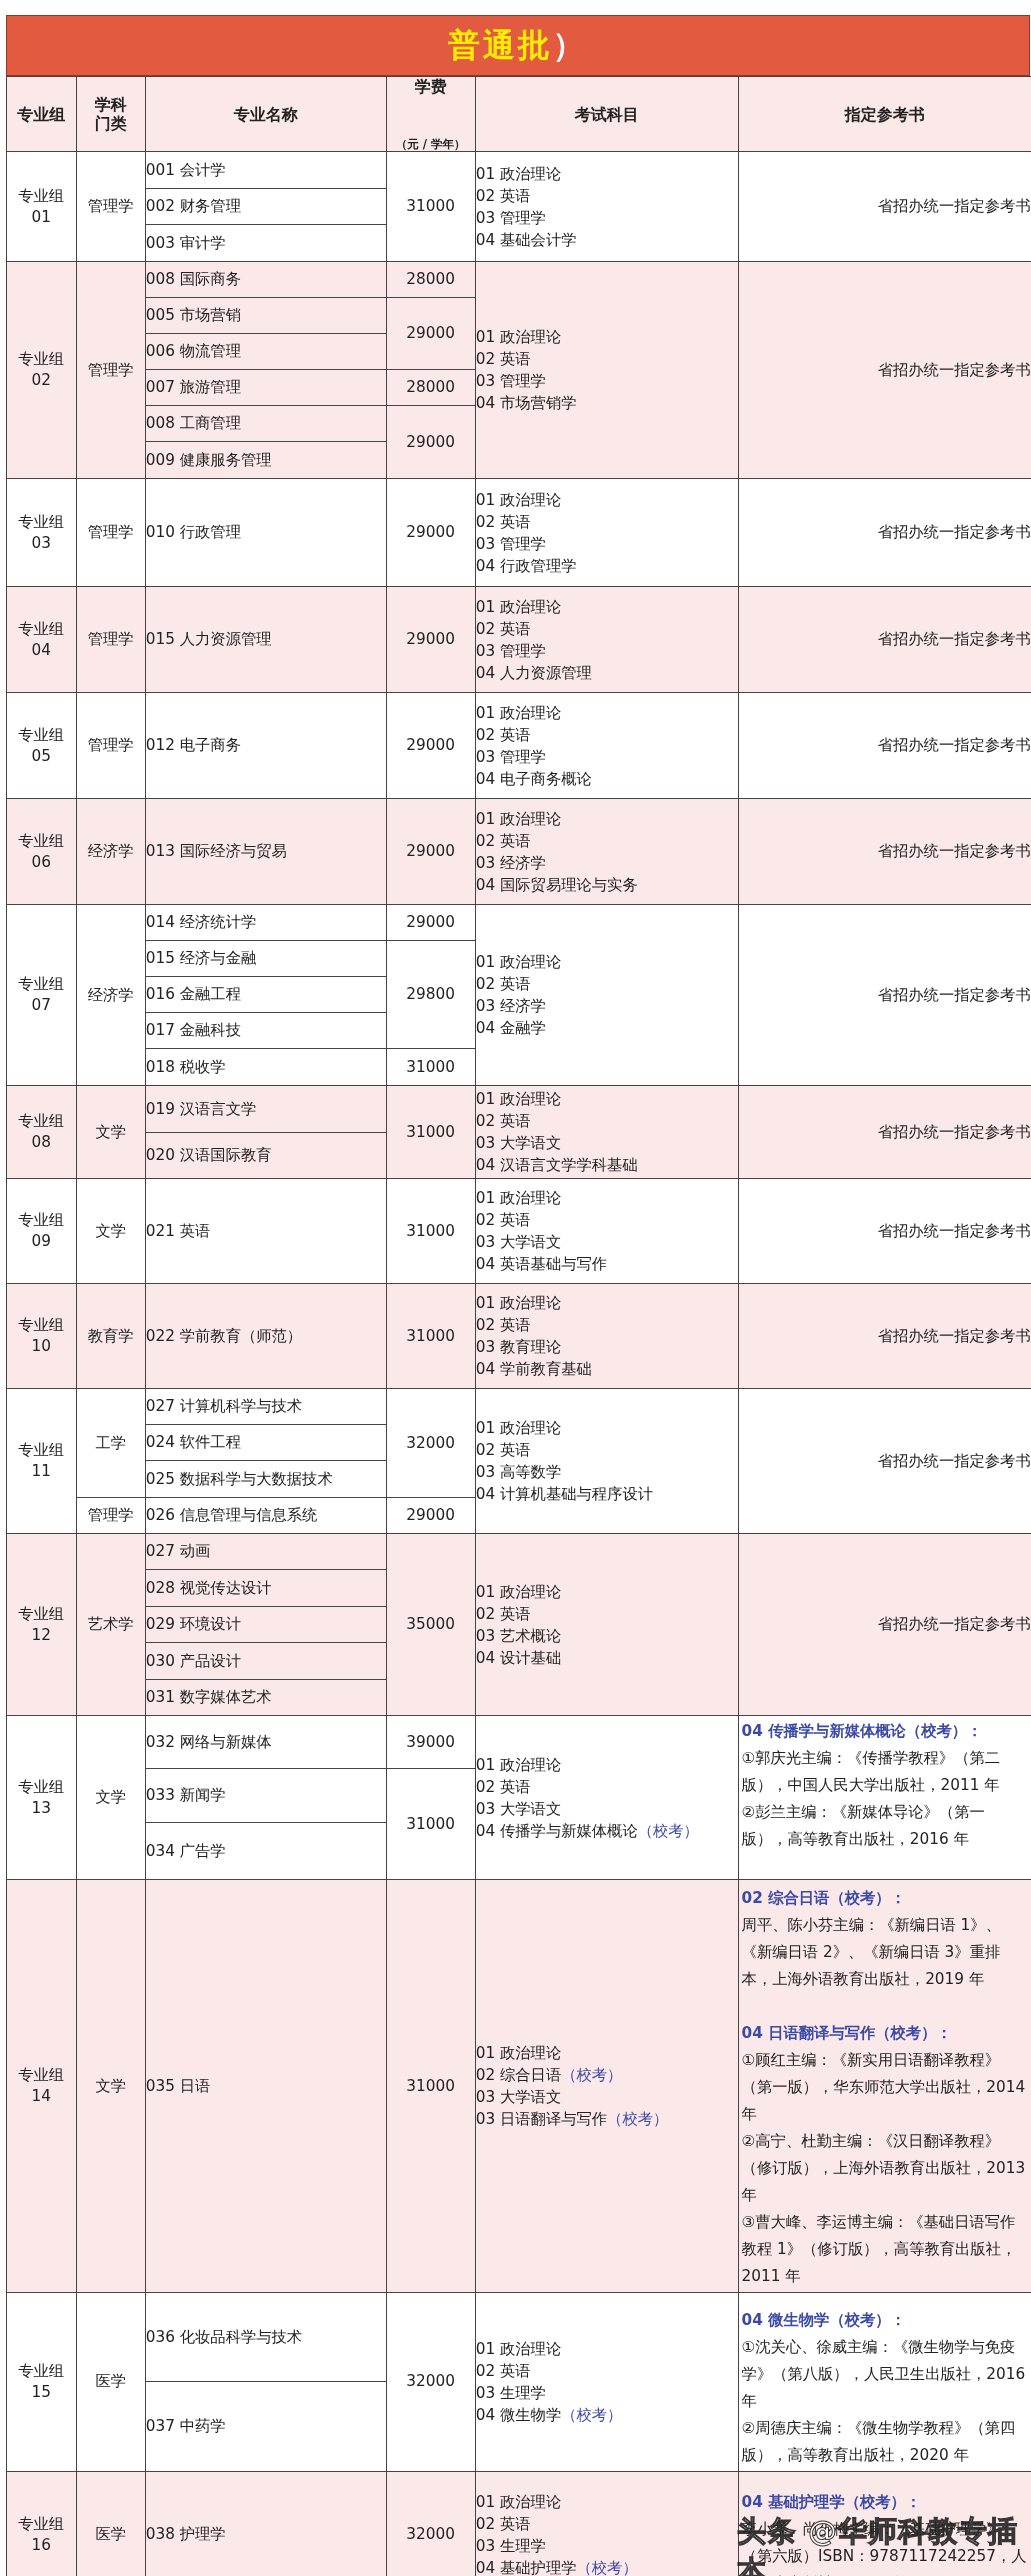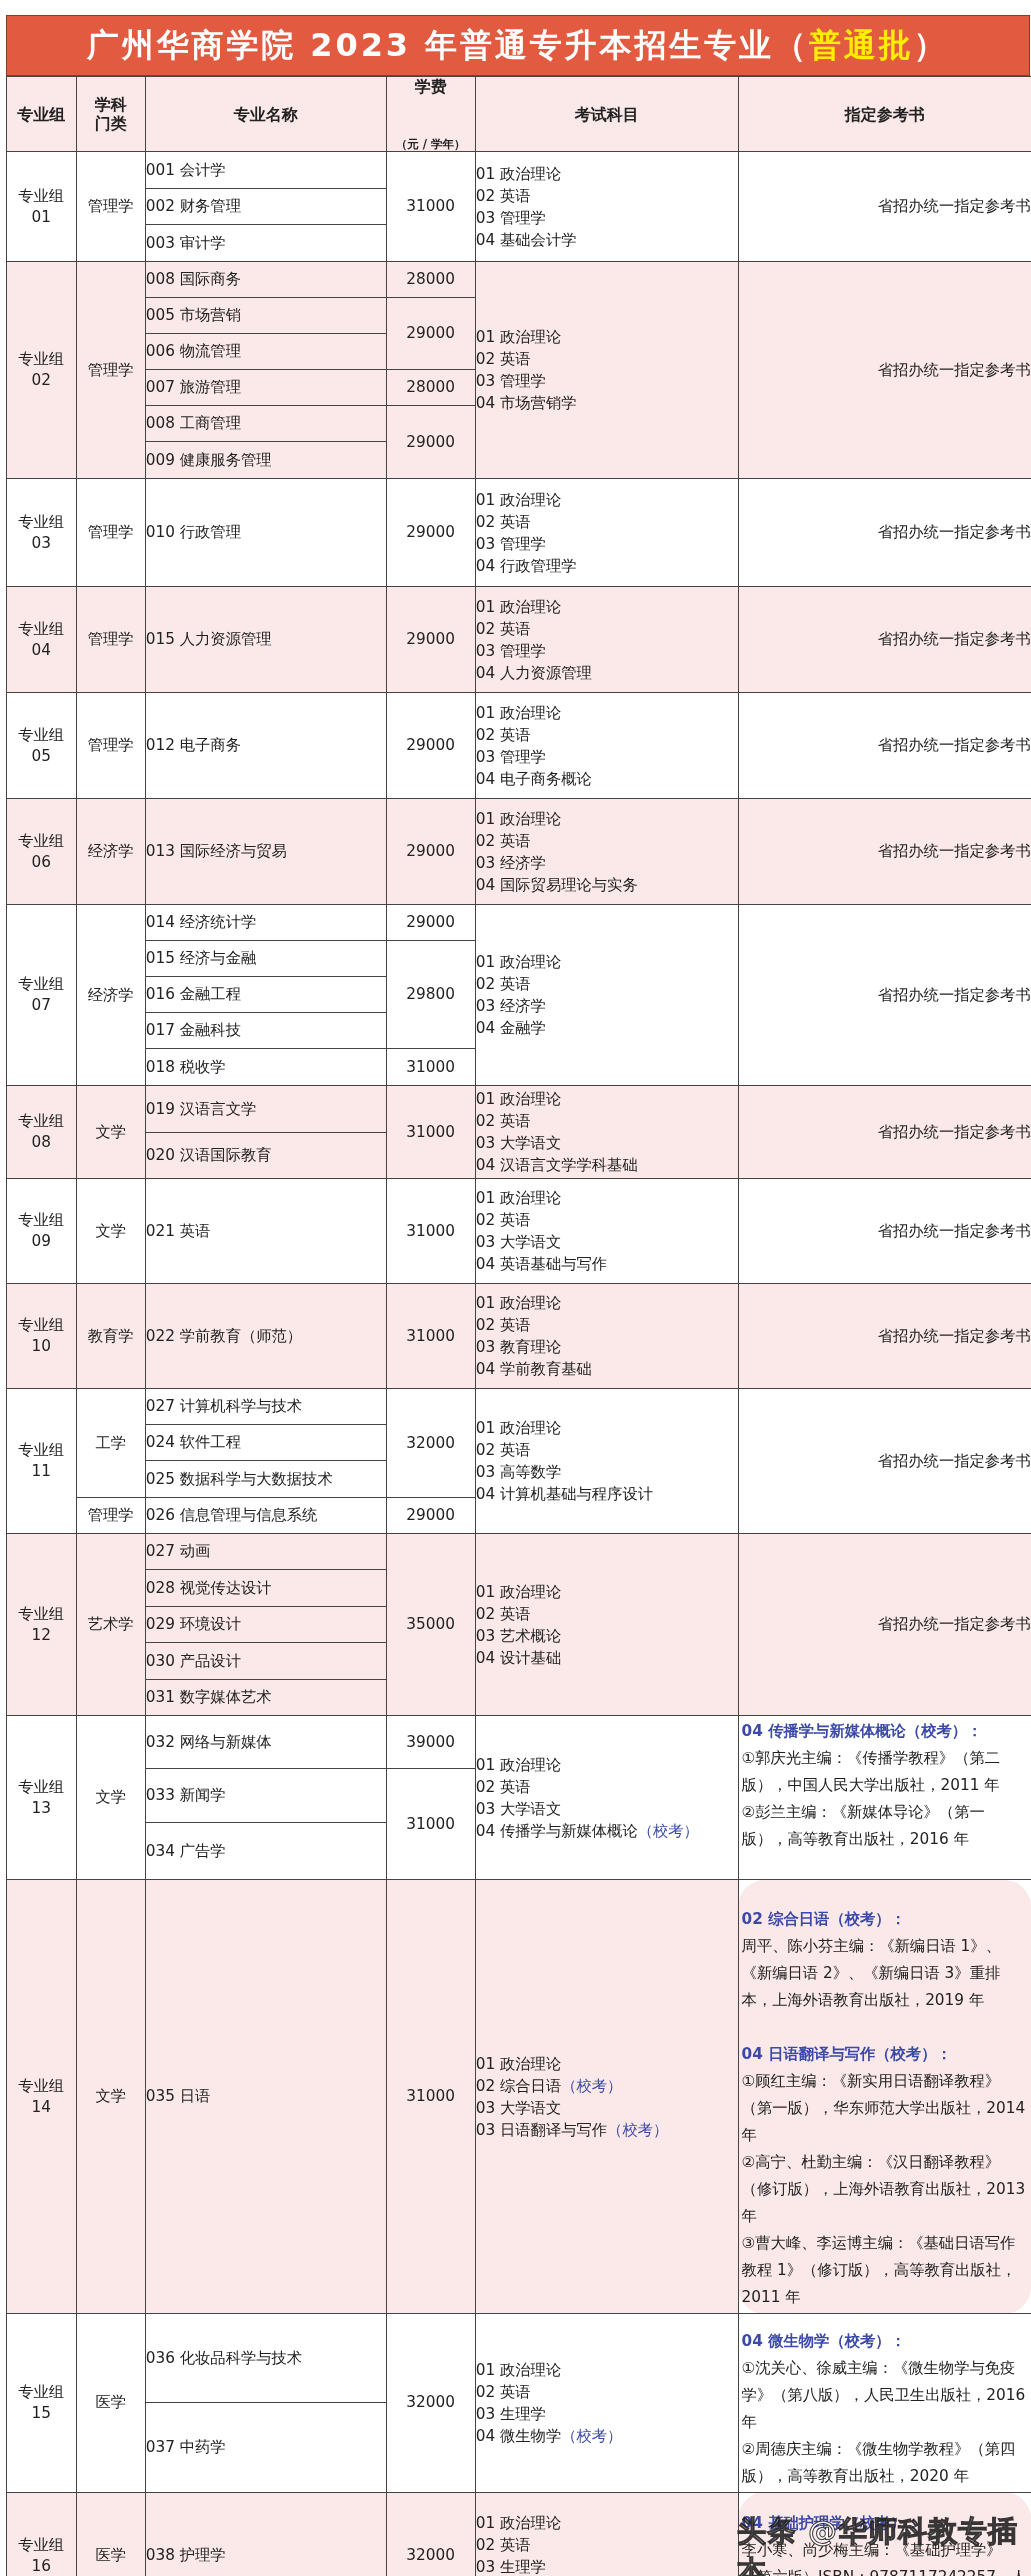--- a/index.html
+++ b/index.html
@@ -13,34 +13,33 @@
   table.grid { position:absolute; left:5.7px; top:76px; border-collapse:collapse;
                table-layout:fixed; width:1024px; }
   table.grid td, table.grid th { border:1.4px solid #444; padding:0; font-size:15.3px;
                vertical-align:middle; box-sizing:border-box; }
   table.grid th { background:#fbe8e8; font-weight:bold; font-size:16px; line-height:19px; height:47px; text-align:center; }
   th .sub { font-size:11.5px; font-weight:bold; display:block; line-height:13.4px;margin-top:42px; }
   td.c-group, td.c-cat, td.c-fee { text-align:center; line-height:21px; }
   td.c-major { padding-left:9.6px; white-space:nowrap; }
   td.c-subj { padding-left:9.6px; line-height:22px; font-size:15.3px; }
   td.c-ref { text-align:right; font-size:15.3px; }
-  td.c-ref.detail { text-align:left; padding:1.9px 1.9px 1.9px 2.9px; line-height:27px; font-size:15.3px; vertical-align:top;border-radius:27px; }
+  td.c-ref.detail { text-align:left; padding:1.9px 1.9px 1.9px 2.9px; line-height:27px; font-size:15.3px; vertical-align:top; }
   tr.pink td { background:#fbe8e9; }
   tr.white td { background:#ffffff; }
   .blue { color:#3b4aa8; font-weight:normal; }
   .ref-head { color:#3b4aa8; font-weight:bold; display:block; }
   .gap { display:block; height:27px; }
   .watermark { position:absolute; left:737px; top:2512px; font-size:29px; color:#fff;
                font-weight:bold; -webkit-text-stroke:1px #222; letter-spacing:1px; opacity:0.9; }
 </style>
 </head>
 <body>
 
 <div class="title-bar">
-  <span>广州华商学院 2023 年普通专升本招生专业（</span>
     <span class="hl">普通批</span>
     <span>）</span>
 </div>
 
 <table class="grid">
   <colgroup>
     <col style="width:70px">
       <col style="width:69px">
       <col style="width:241px">
     <col style="width:89px">
@@ -326,21 +325,21 @@
       <td class="c-group"><span style="display:block">专业组</span><span>14</span></td>
       <td class="c-cat">文学</td>
       <td class="c-major">035 日语</td>
       <td class="c-fee">31000</td>
       <td class="c-subj">
           <div>01 政治理论</div>
           <div><span>02 综合日语</span><span class="blue">（校考）</span></div>
           <div>03 大学语文</div>
           <div><span>03 日语翻译与写作</span><span class="blue">（校考）</span></div>
         </td>
-      <td class="c-ref detail" style="padding-top:26px">
+      <td class="c-ref detail" style="padding-top:5px">
           <span class="ref-head">02 综合日语（校考）：</span>
           <span style="display:block">周平、陈小芬主编：《新编日语 1》、《新编日语 2》、《新编日语 3》重排本，上海外语教育出版社，2019 年</span>
           <span class="gap"></span>
           <span class="ref-head">04 日语翻译与写作（校考）：</span>
           <span style="display:block">①顾红主编：《新实用日语翻译教程》（第一版），华东师范大学出版社，2014 年</span>
           <span style="display:block">②高宁、杜勤主编：《汉日翻译教程》（修订版），上海外语教育出版社，2013 年</span>
           <span style="display:block">③曹大峰、李运博主编：《基础日语写作教程 1》（修订版），高等教育出版社，2011 年</span>
         </td>
     </tr>
 

